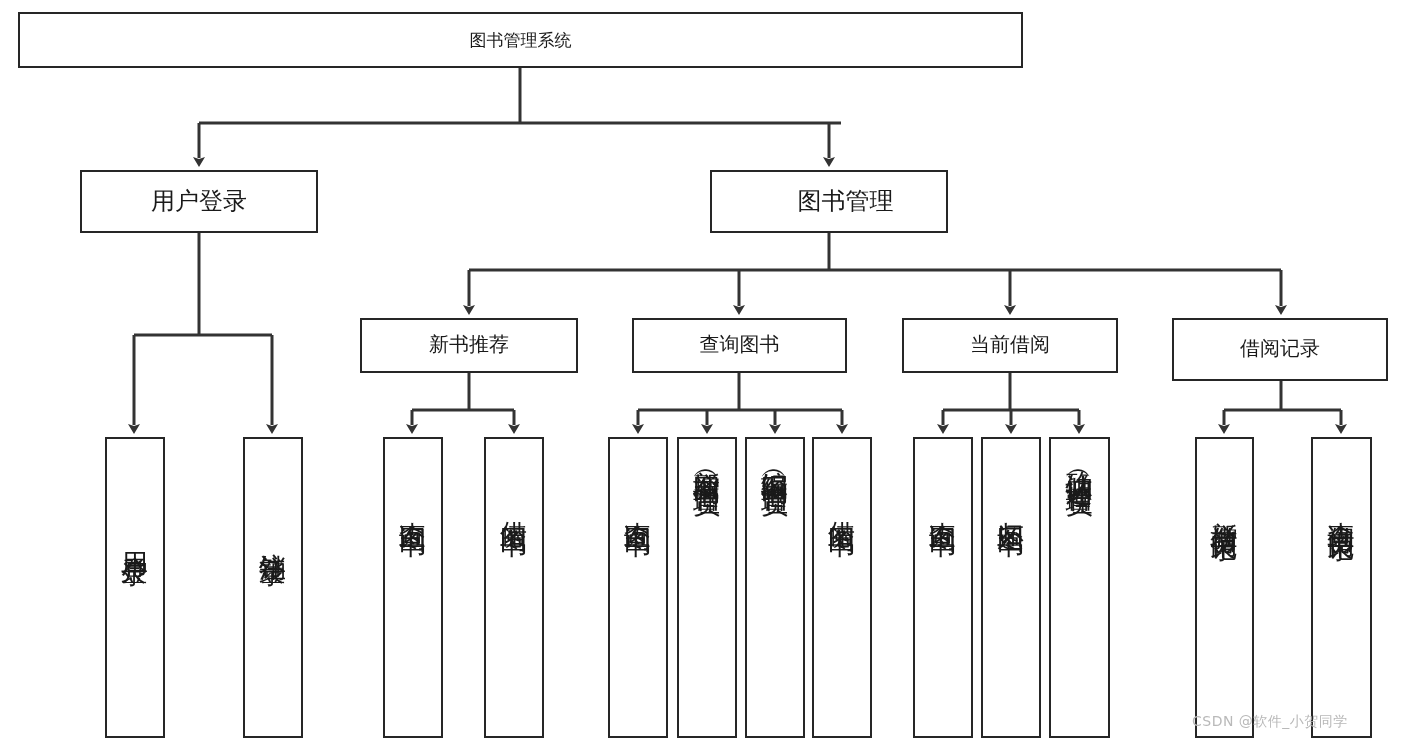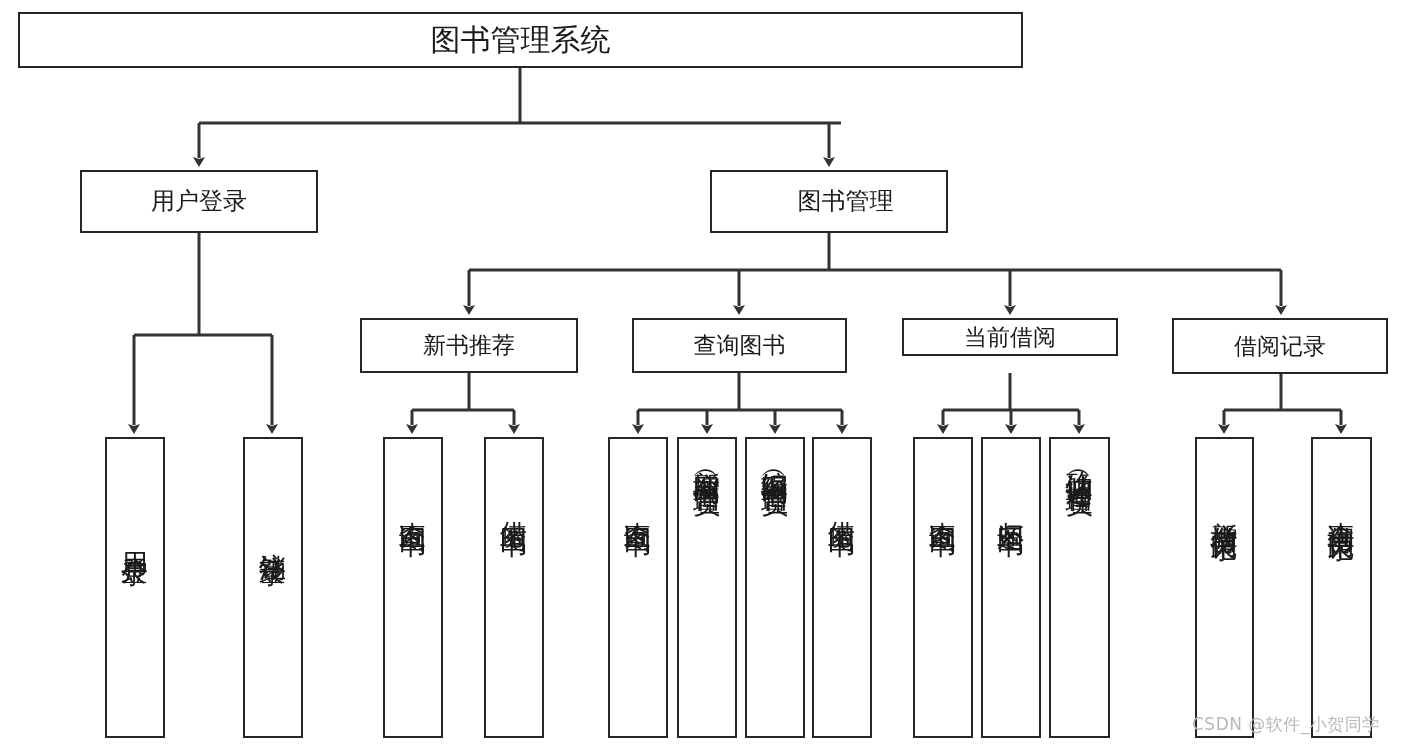--- a/index.html
+++ b/index.html
@@ -34,23 +34,23 @@
     justify-content: center;
     overflow: hidden;
   }
   .node-label {
     color: #1a1a1a;
     line-height: 1.08;
     white-space: nowrap;
     text-align: center;
     font-family: "DejaVu Sans", "Liberation Sans", sans-serif;
   }
-  .node-root .node-label { font-size: 30px; }
+  .node-root .node-label { font-size: 17px; }
   .node-l1 .node-label  { font-size: 24px; }
-  .node-l2 .node-label  { font-size: 23px; }
+  .node-l2 .node-label  { font-size: 20px; font-family: Liberation Mono, monospace; }
   .node-leaf {
     align-items: flex-start;
     justify-content: center;
     padding-top: 6px;
   }
   .node-leaf .node-label {
     font-size: 27px;
     writing-mode: vertical-rl;
     text-orientation: upright;
     letter-spacing: 3px;
@@ -62,21 +62,21 @@
   .node-leaf.leaf-mid2 .node-label {
     padding-top: 55px;
   }
   .node-leaf.leaf-tall .node-label {
     padding-top: 4px;
   }
   #watermark {
     position: absolute;
     left: 1192px;
     top: 713px;
-    font-size: 17px;
+    font-size: 14px;
     color: #b9b9b9;
     font-family: "DejaVu Sans", "Liberation Sans", sans-serif;
     white-space: nowrap;
     letter-spacing: 0.5px;
     pointer-events: none;
   }
 </style>
 </head>
 <body>
 
@@ -142,24 +142,24 @@
   <div class="node-box node-l1" style="left:710px; top:170px; width:238px; height:63px;padding-left:33px;">
     <span class="node-label">图书管理</span>
   </div>
 
   <div class="node-box node-l2" style="left:360px; top:318px; width:218px; height:55px;">
     <span class="node-label">新书推荐</span>
   </div>
   <div class="node-box node-l2" style="left:632px; top:318px; width:215px; height:55px;">
     <span class="node-label">查询图书</span>
   </div>
-  <div class="node-box node-l2" style="left:902px; top:318px; width:216px; height:38px;">
+  <div class="node-box node-l2" style="left:902px; top:318px; width:216px; height:55px;">
     <span class="node-label">当前借阅</span>
   </div>
-  <div class="node-box node-l2" style="left:1172px; top:318px; width:216px; height:56px;">
+  <div class="node-box node-l2" style="left:1172px; top:318px; width:216px; height:63px;">
     <span class="node-label">借阅记录</span>
   </div>
 
   <div class="node-box node-leaf leaf-mid" style="left:105px; top:437px; width:60px; height:301px;">
     <span class="node-label">用户登录</span>
   </div>
   <div class="node-box node-leaf leaf-mid" style="left:243px; top:437px; width:60px; height:301px;">
     <span class="node-label">注销登录</span>
   </div>
 

